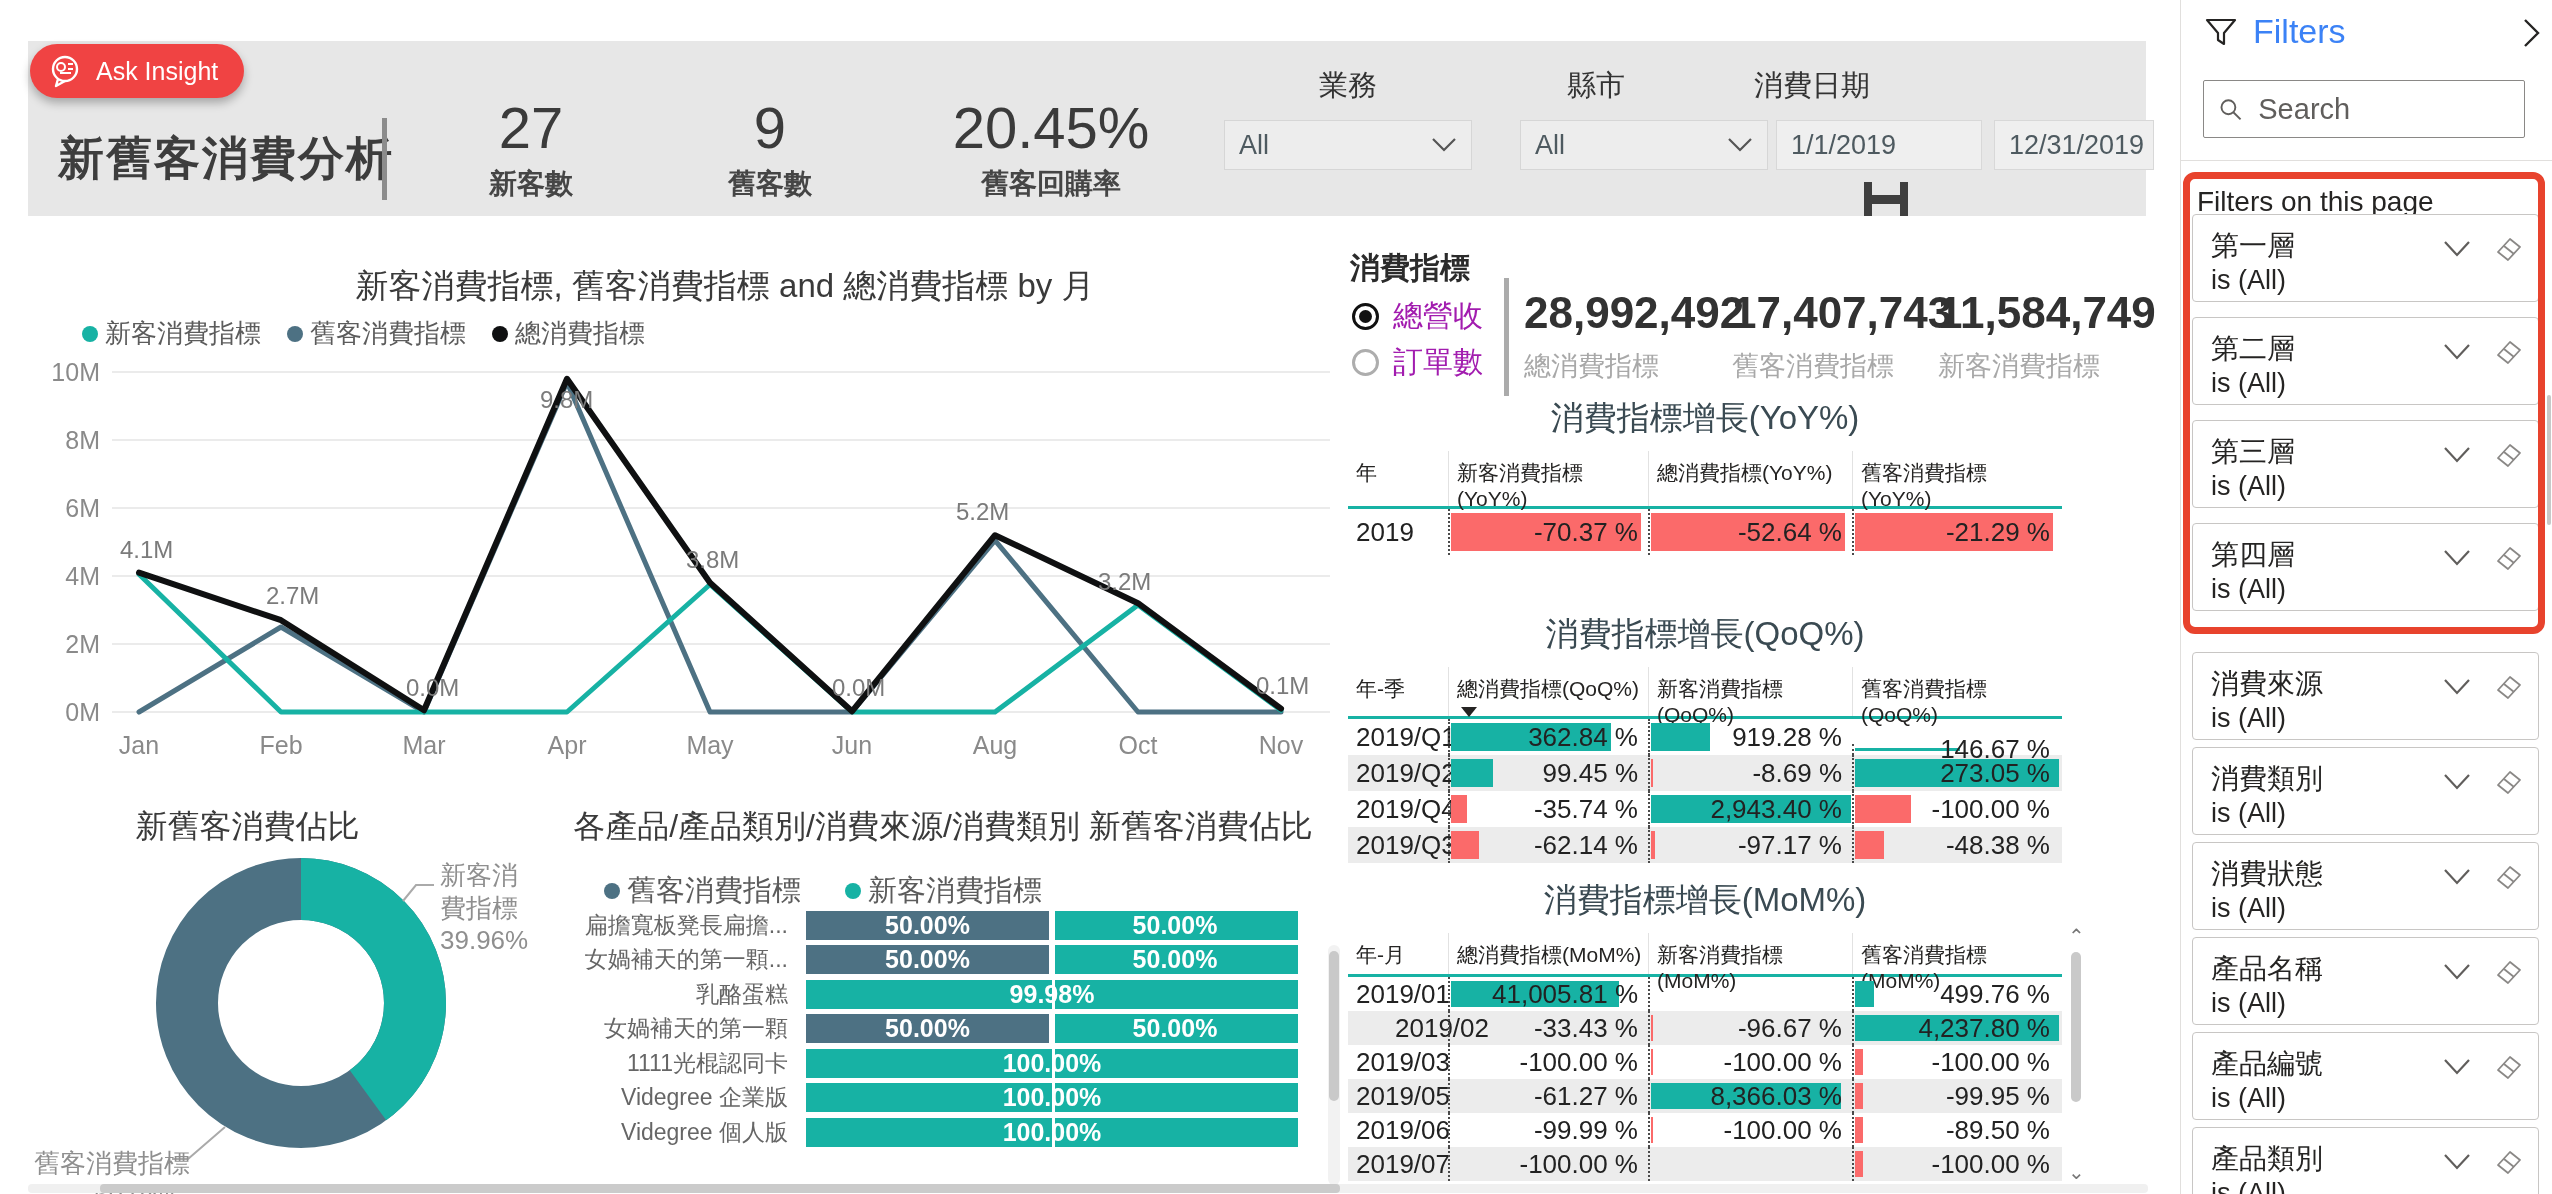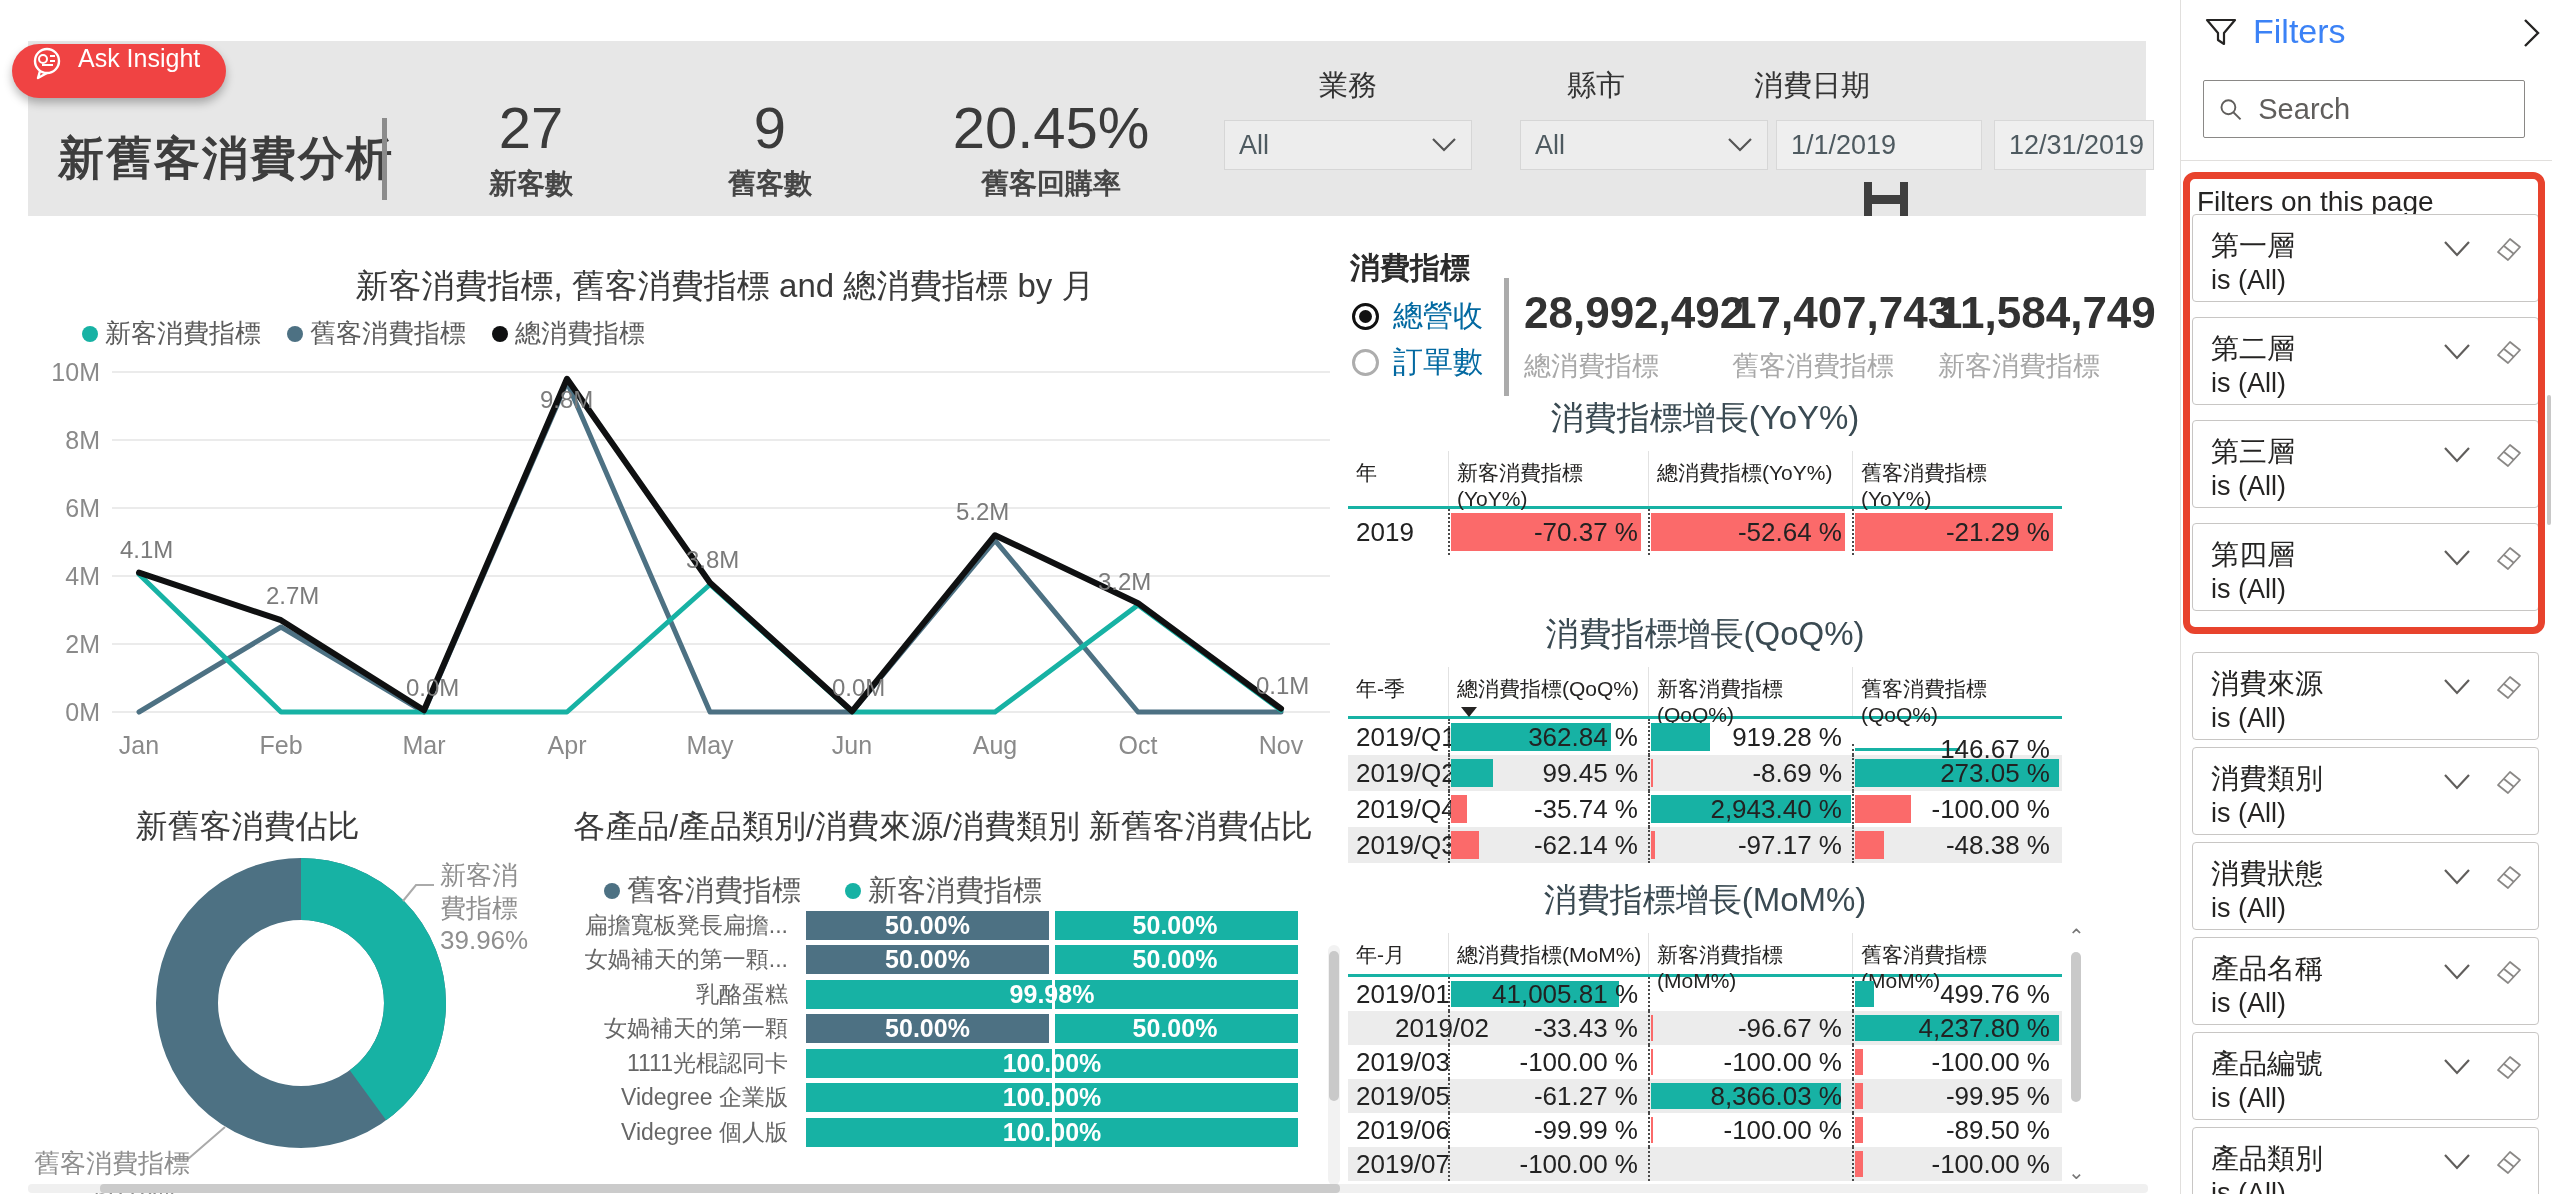--- a/index.html
+++ b/index.html
@@ -1,22 +1,22 @@
 <!DOCTYPE html>
 <html><head>
 <meta charset="utf-8">
 <style>
   html,body{margin:0;padding:0;background:#fff;}
   *{box-sizing:border-box;}
   .page{position:relative;width:2552px;height:1194px;overflow:hidden;background:#fff;
         font-family:"Liberation Sans","DejaVu Sans",sans-serif;color:#333;}
   
   .header-band{position:absolute;left:28px;top:41px;width:2118px;height:175px;background:#e7e7e7;}
-  .ask-insight{position:absolute;left:12px;top:44px;height:54px;padding:0 26px 0 16px;border:none;
-    border-radius:27px;background:#f04343;color:#fff;font-size:25px;display:flex;align-items:flex-start;gap:12px;
+  .ask-insight{position:absolute;left:30px;top:44px;height:54px;padding:0 26px 0 16px;border:none;
+    border-radius:27px;background:#f04343;color:#fff;font-size:25px;display:flex;align-items:center;gap:12px;
     box-shadow:0 5px 10px rgba(0,0,0,.28);cursor:pointer;font-family:inherit;}
   .report-title{position:absolute;left:58px;top:128px;font-size:46px;font-weight:bold;color:#3d3d3d;letter-spacing:2px;}
   .title-divider{position:absolute;left:382px;top:118px;width:5px;height:82px;background:#8c8c8c;}
   .kpi{position:absolute;text-align:center;}
   .kpi .kv{font-size:58px;font-weight:500;color:#3b3b3b;line-height:1.05;}
   .kpi .kl{font-size:28px;font-weight:600;color:#454545;margin-top:6px;}
   .slicer-label{position:absolute;top:66px;font-size:29px;font-weight:500;color:#333;text-align:center;width:240px;}
   .slicer-box{position:absolute;top:120px;width:248px;height:50px;background:#ededed;border:1px solid #d6d6d6;
     display:flex;align-items:center;padding:0 14px;font-size:27px;color:#4e5a60;cursor:pointer;}
   .slicer-box .chev{margin-left:auto;}
@@ -41,21 +41,21 @@
   .pb-label{width:258px;text-align:right;padding-right:10px;font-size:23px;color:#666;
     white-space:nowrap;overflow:hidden;}
   .pb-bars{position:relative;width:492px;height:29px;display:flex;}
   .pb-seg{height:100%;display:flex;align-items:center;justify-content:center;
     color:#fff;font-size:25px;font-weight:600;}
   .pb-midline{position:absolute;width:3px;background:#fff;z-index:5;}
   .vscroll{position:absolute;background:#f2f2f2;border-radius:6px;}
   .vscroll .thumb{position:absolute;left:1px;right:1px;background:#c9c9c9;border-radius:6px;}
   
   .metric-label{position:absolute;left:1350px;top:248px;font-size:30px;font-weight:bold;color:#2b2b2b;}
-  .radio-row{position:absolute;left:1352px;display:flex;align-items:center;gap:14px;font-size:30px;color:#0369a1;cursor:pointer;}
+  .radio-row{position:absolute;left:1352px;display:flex;align-items:center;gap:14px;font-size:30px;color:#a21caf;cursor:pointer;}
   .radio{width:27px;height:27px;border-radius:50%;position:relative;}
   .radio.sel{border:3px solid #111;}
   .radio.sel::after{content:"";position:absolute;left:4px;top:4px;width:13px;height:13px;border-radius:50%;background:#111;}
   .radio.unsel{border:3px solid #adadad;}
   .kpi-divider{position:absolute;left:1504px;top:278px;width:5px;height:118px;background:#ababab;}
   .bigkpi{position:absolute;width:210px;}
   .bigkpi .bv{font-size:44px;font-weight:bold;color:#323232;white-space:nowrap;}
   .bigkpi .bl{font-size:27px;color:#a8a8a8;margin-top:10px;}
   
   .gtable{position:absolute;left:1348px;width:714px;}

